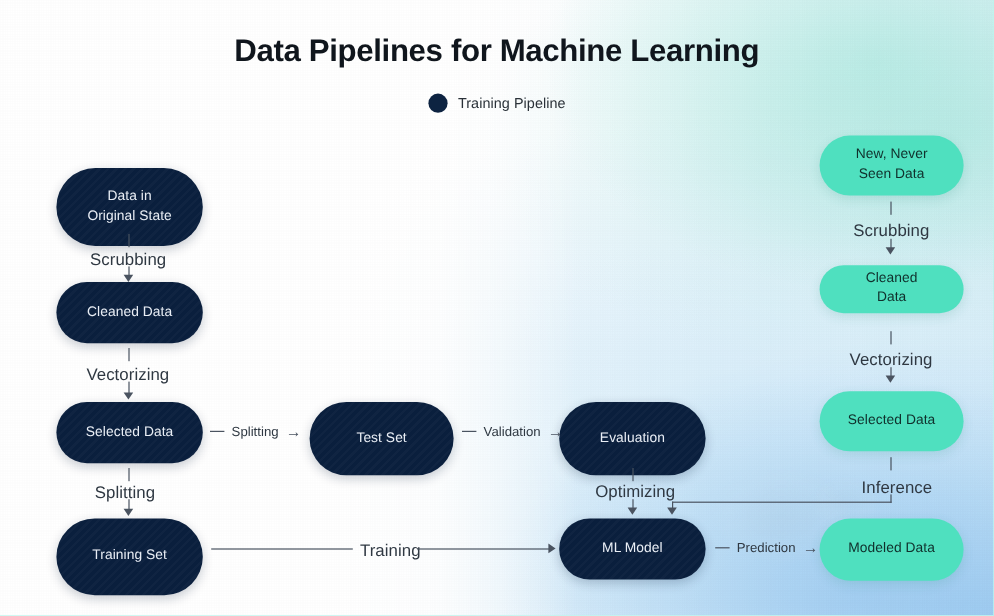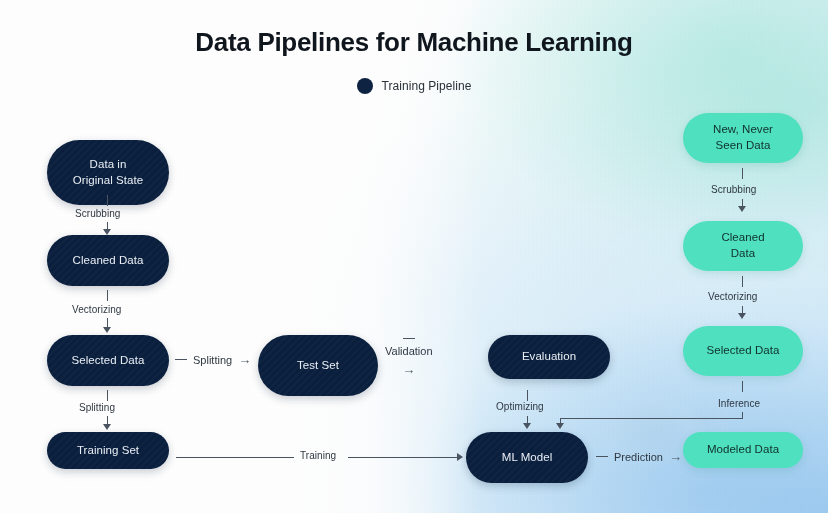--- a/index.html
+++ b/index.html
@@ -139,21 +139,21 @@
     width: 1.2px;
     background: #4a5360;
   }
   .hline {
     position: absolute;
     height: 1.2px;
     background: #4a5360;
   }
   .edge-label {
     position: absolute;
-    font-size: 10px;
+    font-size: 14px;
     color: #2f3842;
     white-space: nowrap;
     letter-spacing: 0.05px;
   }
   .arrow-down, .arrow-right {
     position: absolute;
     width: 0; height: 0;
   }
   .arrow-down {
     border-left: 4px solid transparent;
@@ -208,37 +208,37 @@
     </div>
   </div>
 
   <div class="node dark" style="left:47px;  top:140px; width:122px; height:65px;">Data in
 Original State</div>
 
   <div class="node dark" style="left:47px;  top:235px; width:122px; height:51px;">Cleaned Data</div>
 
   <div class="node dark" style="left:47px;  top:335px; width:122px; height:51px;">Selected Data</div>
 
-  <div class="node dark" style="left:47px;  top:432px; width:122px; height:37px;">Training Set</div>
+  <div class="node dark" style="left:47px;  top:432px; width:122px; height:64px;">Training Set</div>
 
   <div class="node dark" style="left:258px; top:335px; width:120px; height:61px;">Test Set</div>
 
-  <div class="node dark" style="left:488px; top:335px; width:122px; height:44px;">Evaluation</div>
+  <div class="node dark" style="left:466px; top:335px; width:122px; height:61px;">Evaluation</div>
 
   <div class="node dark" style="left:466px; top:432px; width:122px; height:51px;">ML Model</div>
 
   <div class="node teal" style="left:683px; top:113px; width:120px; height:50px;">New, Never
 Seen Data</div>
 
-  <div class="node teal" style="left:683px; top:221px; width:120px; height:50px;">Cleaned
+  <div class="node teal" style="left:683px; top:221px; width:120px; height:40px;">Cleaned
 Data</div>
 
   <div class="node teal" style="left:683px; top:326px; width:120px; height:50px;">Selected Data</div>
 
-  <div class="node teal" style="left:683px; top:432px; width:120px; height:36px;">Modeled Data</div>
+  <div class="node teal" style="left:683px; top:432px; width:120px; height:52px;">Modeled Data</div>
 
   <div class="vline" style="left:107px; top:195px; height:11px;"></div>
   <div class="edge-label" style="left:75px; top:208px;">Scrubbing</div>
   <div class="vline" style="left:107px; top:222px; height:9px;"></div>
   <div class="arrow-down" style="left:103px; top:229px;"></div>
 
   <div class="vline" style="left:107px; top:290px; height:11px;"></div>
   <div class="edge-label" style="left:72px; top:304px;">Vectorizing</div>
   <div class="vline" style="left:107px; top:318px; height:10px;"></div>
   <div class="arrow-down" style="left:103px; top:327px;"></div>
@@ -247,21 +247,21 @@
   <div class="edge-label" style="left:79px; top:402px;">Splitting</div>
   <div class="vline" style="left:107px; top:416px; height:10px;"></div>
   <div class="arrow-down" style="left:103px; top:424px;"></div>
 
   <div class="inline-edge" style="left:175px; top:353px;">
     <span class="dash"></span>
     <span>Splitting</span>
     <span class="arrowglyph">→</span>
   </div>
 
-  <div class="inline-edge" style="left:385px; top:338px;flex-direction:column;">
+  <div class="inline-edge" style="left:385px; top:353px;">
     <span class="dash"></span>
     <span>Validation</span>
     <span class="arrowglyph">→</span>
   </div>
 
   <div class="inline-edge" style="left:596px; top:450px;">
     <span class="dash"></span>
     <span>Prediction</span>
     <span class="arrowglyph">→</span>
   </div>

